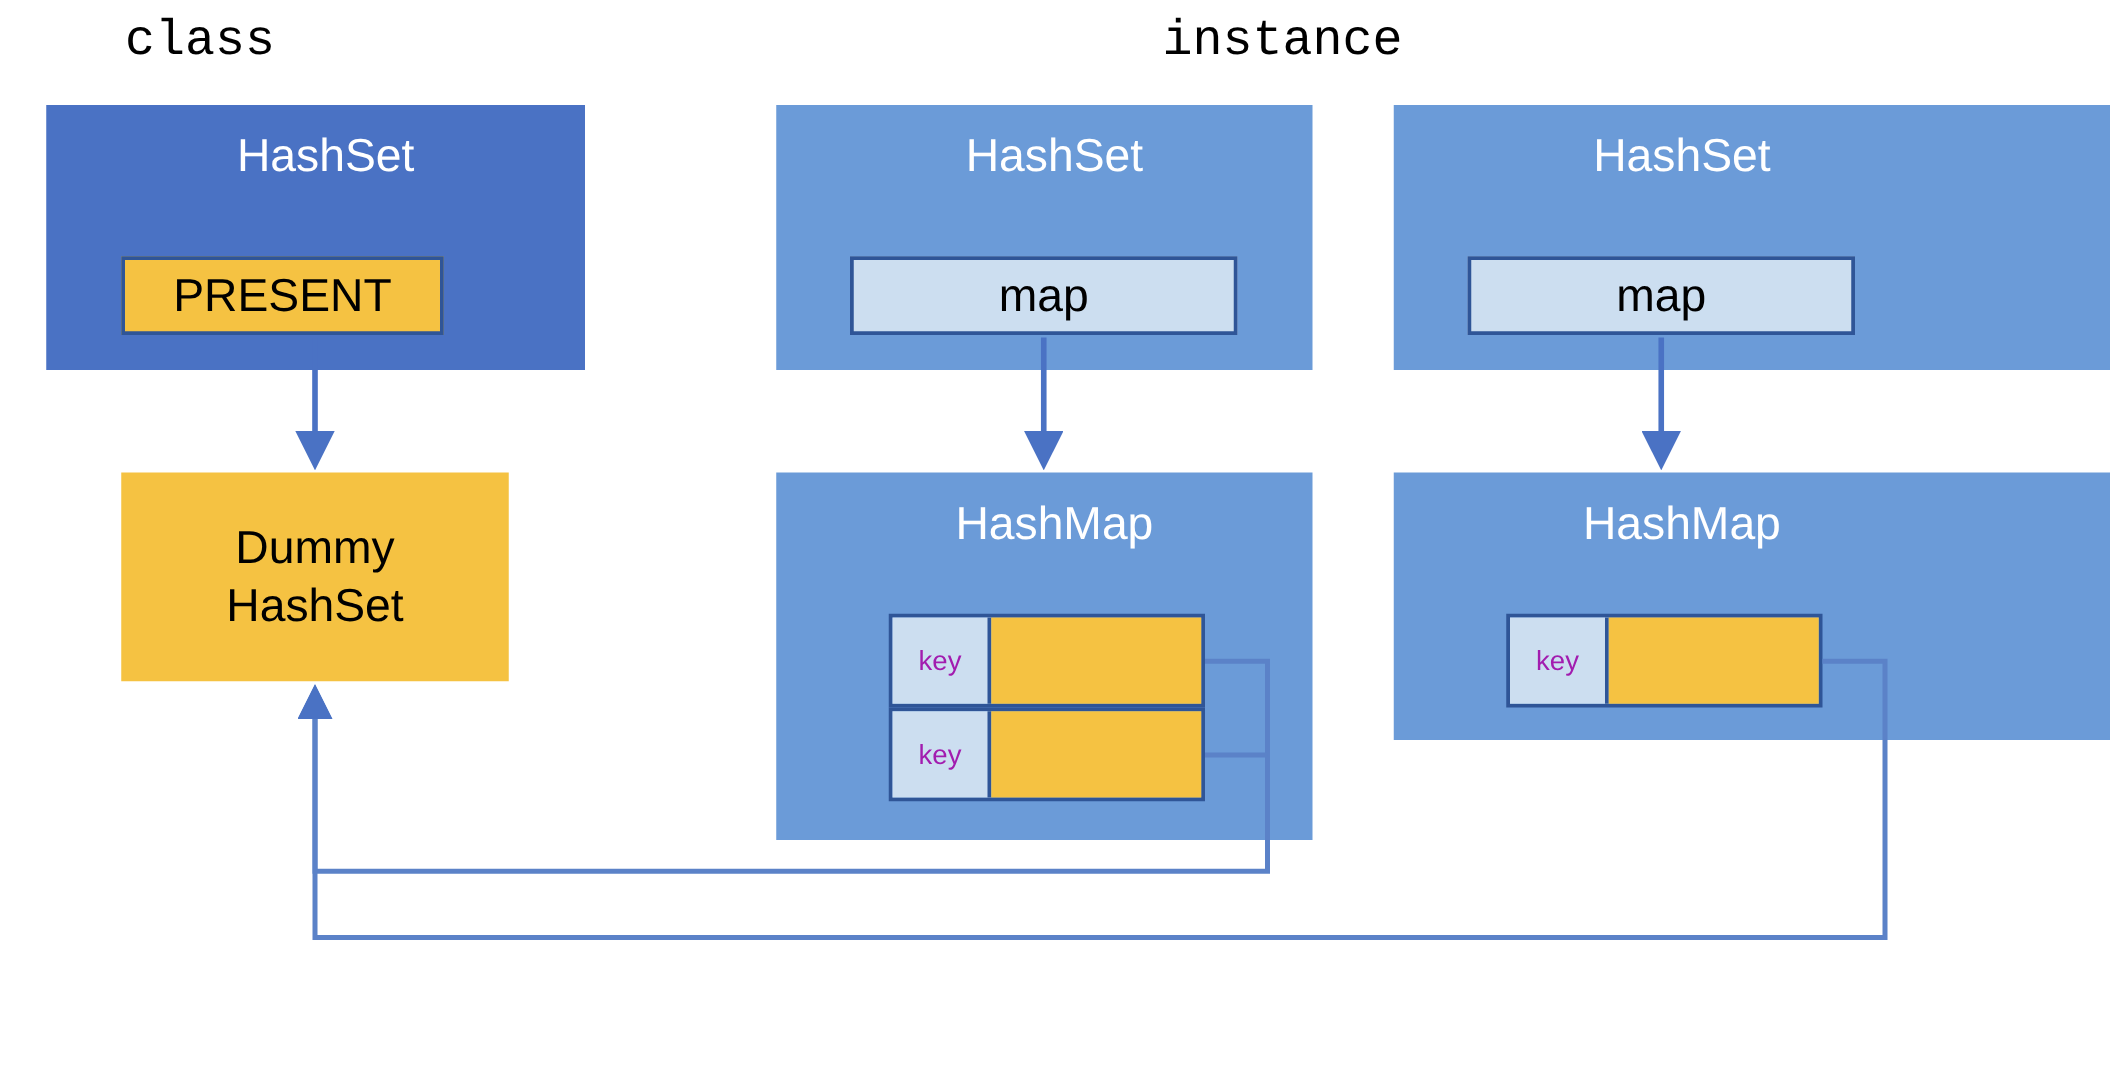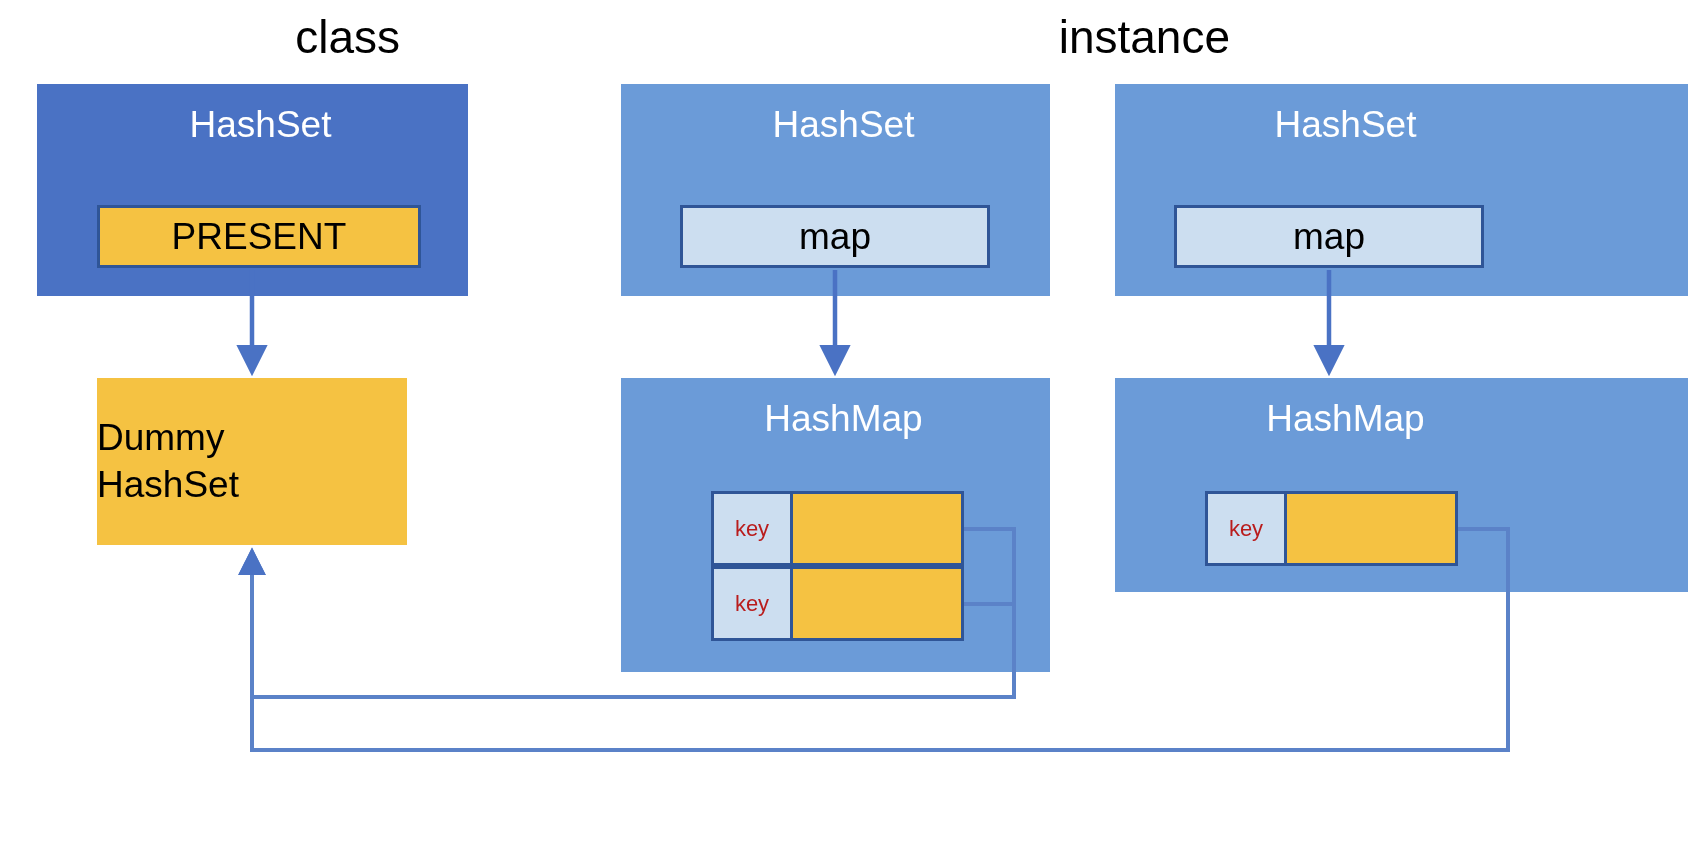--- a/index.html
+++ b/index.html
@@ -12,25 +12,26 @@
   }
   #stage {
     position: relative;
     width: 1688px;
     height: 868px;
     background: #ffffff;
     overflow: hidden;
   }
   .col-title {
     position: absolute;
-    font-size: 46px;
+    font-size: 40px;
     color: #000000;
-    text-align: right;
+    text-align: left;
     white-space: nowrap;
     line-height: 1;
+    font-family: Liberation Mono, monospace;
   }
   .panel {
     position: absolute;
     box-sizing: border-box;
   }
   .panel-title {
     position: absolute;
     left: 0;
     right: 0;
     text-align: center;
@@ -50,40 +51,40 @@
     font-size: 37px;
     color: #000000;
     line-height: 1;
   }
   .dummy-box {
     position: absolute;
     box-sizing: border-box;
     background: #f5c242;
     display: flex;
     flex-direction: column;
-    align-items: flex-start;
+    align-items: center;
     justify-content: center;
     font-size: 37px;
     color: #000000;
     line-height: 1.25;
   }
   .entry-row {
     position: absolute;
     box-sizing: border-box;
     display: flex;
     border: 3px solid #2f5597;
   }
   .entry-key {
     box-sizing: border-box;
     background: #ccdef0;
     display: flex;
     align-items: center;
     justify-content: center;
     font-size: 22px;
-    color: #b91c1c;
+    color: #a21caf;
     border-right: 3px solid #2f5597;
     line-height: 1;
   }
   .entry-val {
     box-sizing: border-box;
     background: #f5c242;
     flex: 1 1 auto;
   }
   svg.wires {
     position: absolute;
@@ -98,21 +99,21 @@
 <body>
 
 <div id="stage">
 
   <div class="col-title" style="left:100px; top:14px; width:300px;">class</div>
   <div class="col-title" style="left:930px; top:14px; width:300px;">instance</div>
 
   <div class="panel" style="left:37px; top:84px; width:431px; height:212px; background:#4a72c4;">
     <div class="panel-title" style="top:22px;">HashSet</div>
   </div>
-  <div class="field-box" style="left:97px; top:205px; width:324px; height:63px; background:#f5c242;text-align:right;">PRESENT</div>
+  <div class="field-box" style="left:97px; top:205px; width:258px; height:63px; background:#f5c242;text-align:right;">PRESENT</div>
 
   <div class="dummy-box" style="left:97px; top:378px; width:310px; height:167px;">
     <div>Dummy</div>
     <div>HashSet</div>
   </div>
 
   <div class="panel" style="left:621px; top:84px; width:429px; height:212px; background:#6b9bd8;">
     <div class="panel-title" style="top:22px;">HashSet</div>
   </div>
   <div class="field-box" style="left:680px; top:205px; width:310px; height:63px; background:#ccdef0;">map</div>

